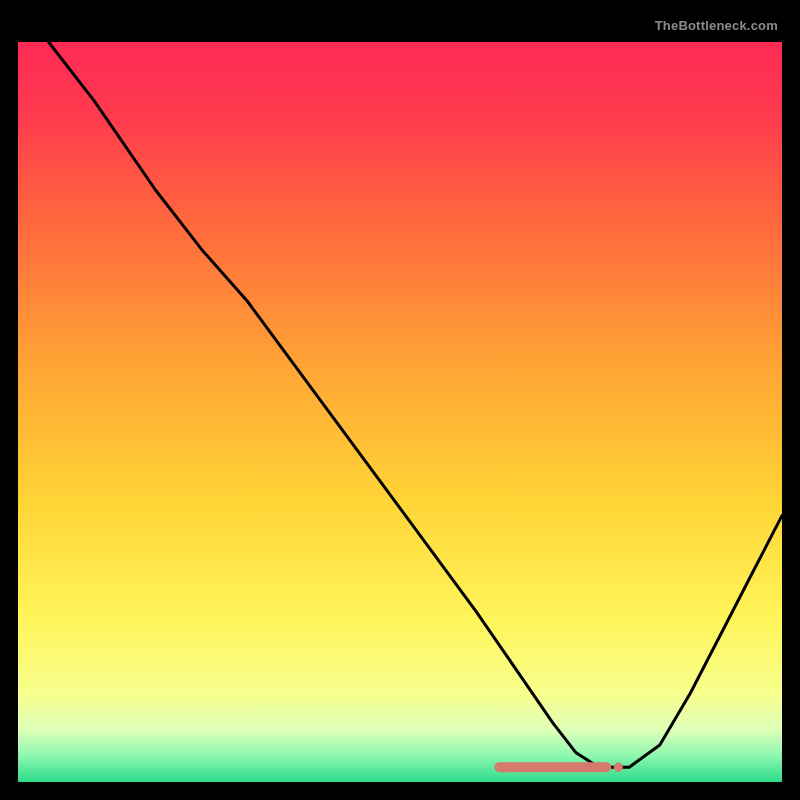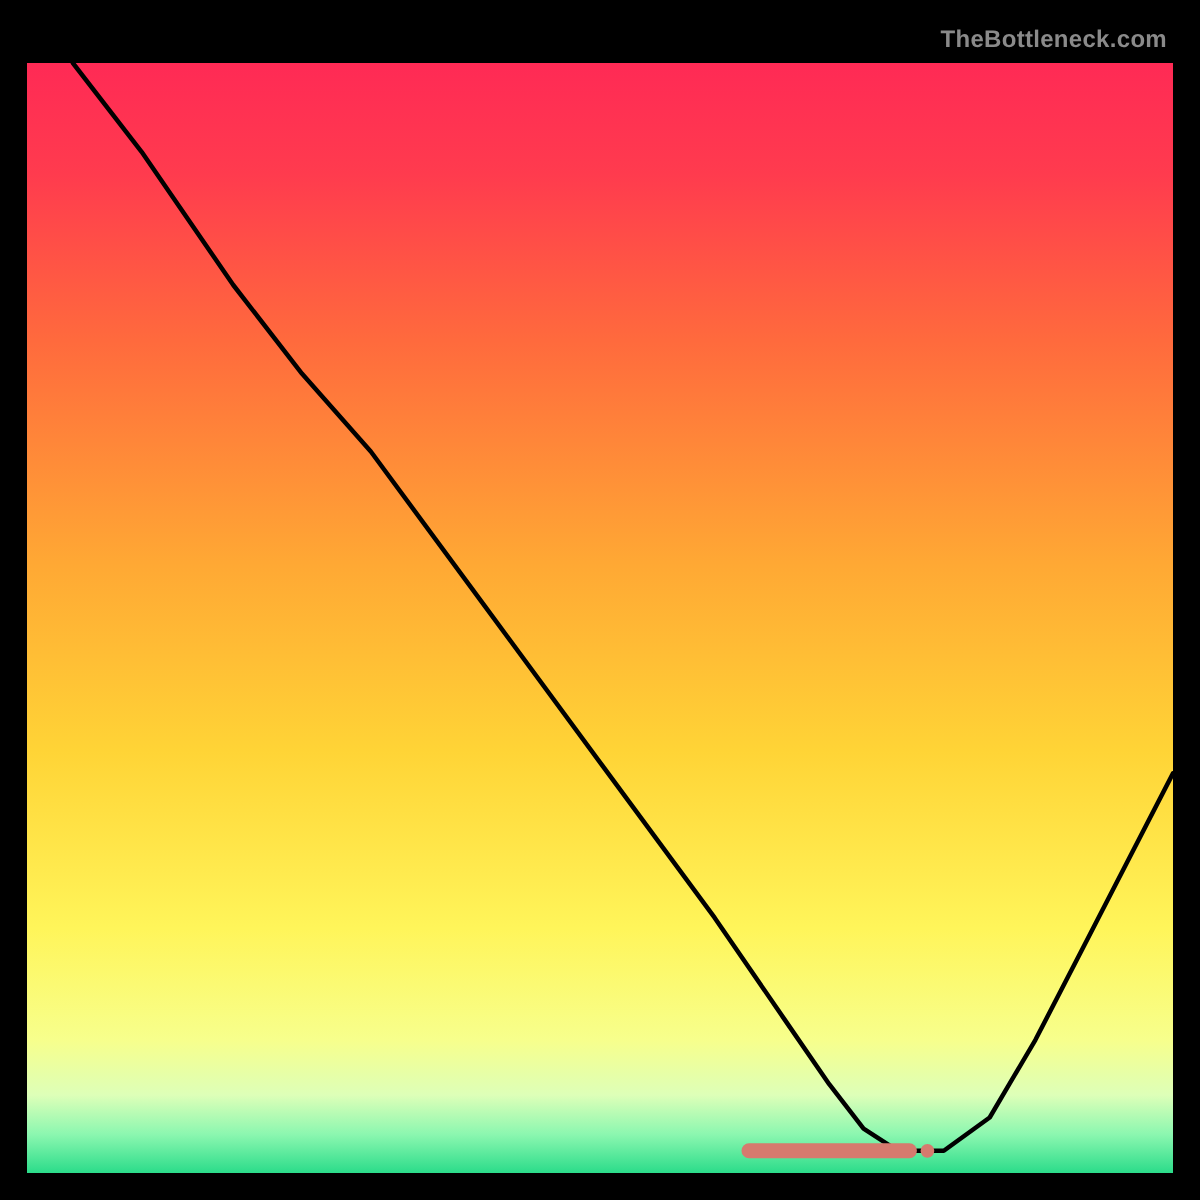--- a/index.html
+++ b/index.html
@@ -10,21 +10,21 @@
     top: 18px;
     width: 764px;
     height: 764px;
     background: #000;
   }
   .watermark {
     position: absolute;
     top: 0;
     right: 4px;
     font-family: Arial, Helvetica, sans-serif;
-    font-size: 16px;
+    font-size: 13px;
     font-weight: 600;
     color: #8a8a8a;
     letter-spacing: 0.2px;
   }
   .plot {
     position: absolute;
     left: 0;
     top: 24px;
     width: 764px;
     height: 740px;

